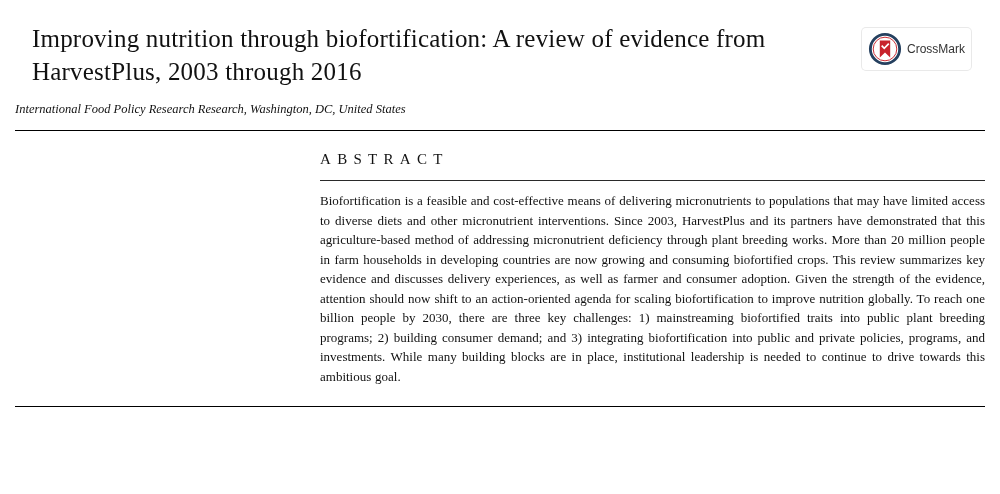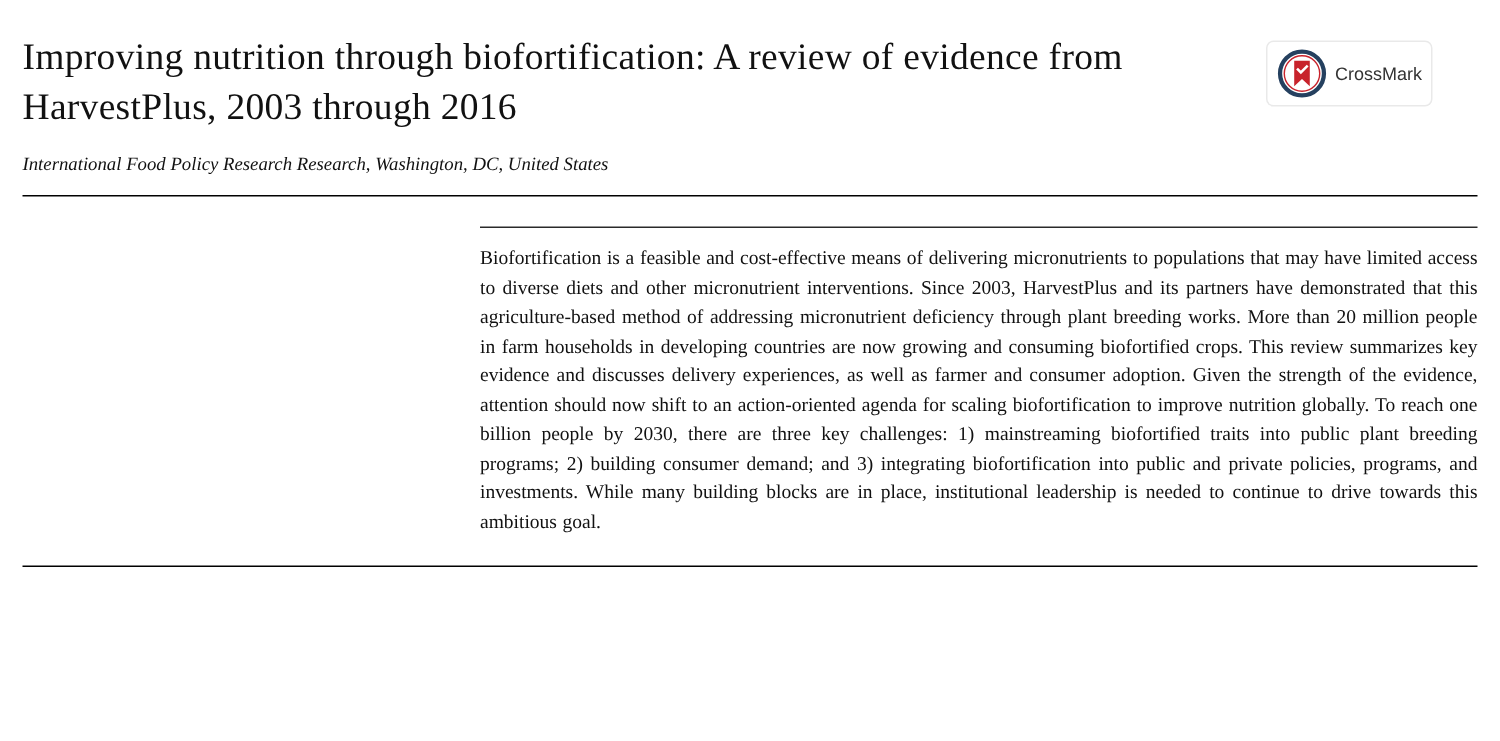--- a/index.html
+++ b/index.html
@@ -13,37 +13,37 @@
     height: 494px;
     background: #ffffff;
     font-family: "Liberation Serif", "DejaVu Serif", serif;
     color: #111111;
     box-sizing: border-box;
     padding: 14px 15px 0 15px;
     overflow: hidden;
   }
   .title-row {
     display: flex;
-    justify-content: flex-start;
+    justify-content: flex-end;
     align-items: flex-start;
   }
   .paper-title {
     font-size: 25px;
     font-weight: 400;
     line-height: 1.32;
     margin: 8px 0 0 0;
     max-width: 830px;
     letter-spacing: 0.2px;
   }
   .crossmark {
     display: flex;
     align-items: center;
     gap: 5px;
     margin-top: 14px;
-    margin-right: 24px;
+    margin-right: 14px;
     padding: 4px 6px;
     border-radius: 4px;
     cursor: pointer;
     box-shadow: 0 0 0 1px #e9e9e9;
     background: #fff;
     flex: 0 0 auto;
   }
   .crossmark-label {
     font-family: "Liberation Sans", sans-serif;
     font-size: 12px;
@@ -124,20 +124,21 @@
     </div>
   </div>
 
 
   <div class="affiliation">International Food Policy Research Research, Washington, DC, United States</div>
 
   <hr class="rule thick rule-top">
 
   <div class="abstract-section">
     <div class="abstract-col">
+      <div class="abstract-heading">ABSTRACT</div>
       <hr class="rule thin">
       <p class="abstract-body">Biofortification is a feasible and cost-effective means of delivering micronutrients to populations that may have limited access to diverse diets and other micronutrient interventions. Since 2003, HarvestPlus and its partners have demonstrated that this agriculture-based method of addressing micronutrient deficiency through plant breeding works. More than 20 million people in farm households in developing countries are now growing and consuming biofortified crops. This review summarizes key evidence and discusses delivery experiences, as well as farmer and consumer adoption. Given the strength of the evidence, attention should now shift to an action-oriented agenda for scaling biofortification to improve nutrition globally. To reach one billion people by 2030, there are three key challenges: 1) mainstreaming biofortified traits into public plant breeding programs; 2) building consumer demand; and 3) integrating biofortification into public and private policies, programs, and investments. While many building blocks are in place, institutional leadership is needed to continue to drive towards this ambitious goal.</p>
     </div>
   </div>
 
   <hr class="rule thick rule-bottom">
 
 </div>
 
 </body></html>

